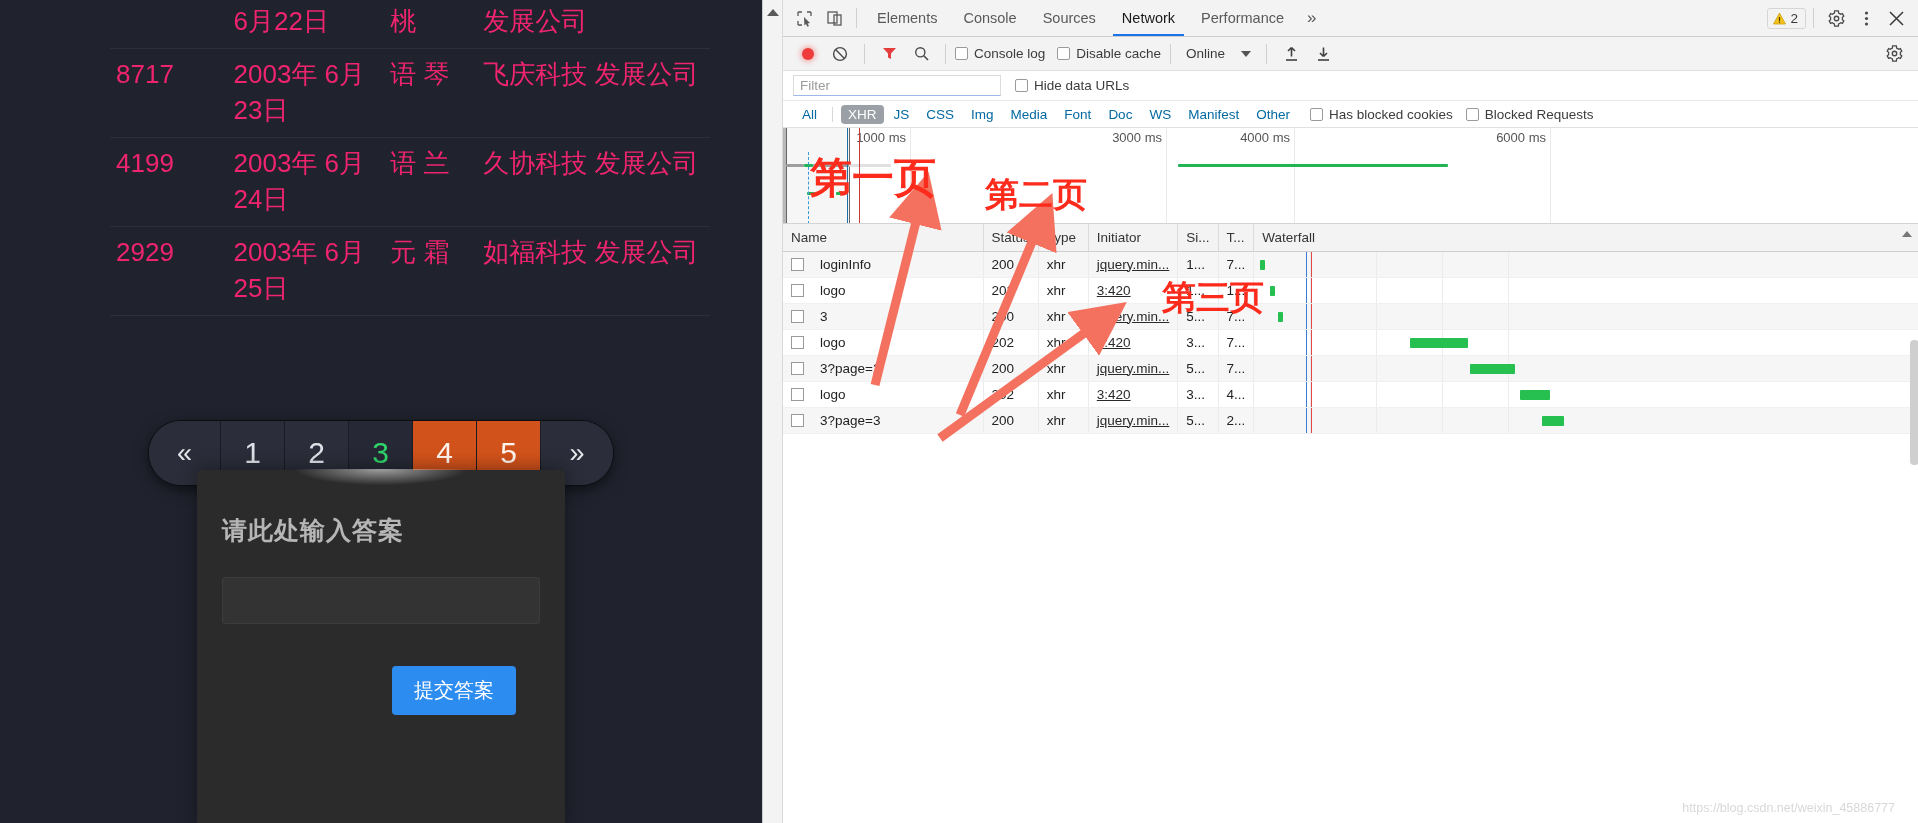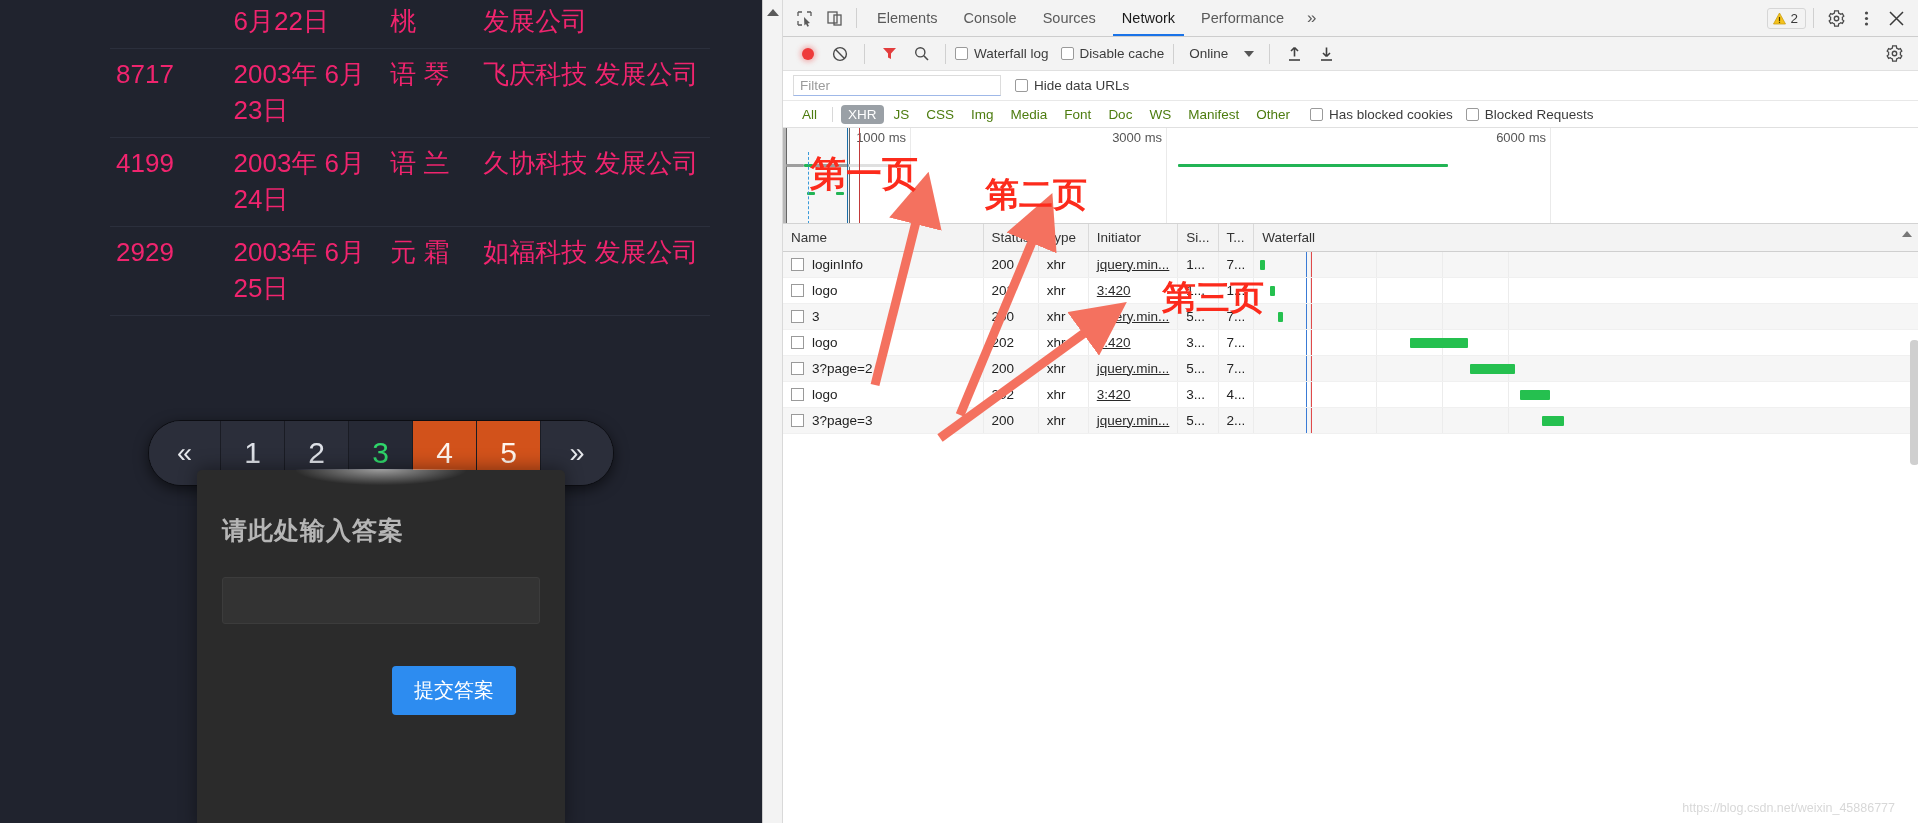--- a/index.html
+++ b/index.html
@@ -177,21 +177,21 @@
     font-family:"Liberation Sans", sans-serif;
   }
   .filter-input::placeholder { color:#9b9b9b; }
 
   
   .typerow {
     display:flex; align-items:center; height:27px; gap:3px;
     border-bottom:1px solid #e0e0e0; background:#fff; padding-left:12px;
   }
   .chip {
-    font-size:13.5px; color:#4d7c0f; padding:2px 7px; border-radius:4px; cursor:pointer; white-space:nowrap;
+    font-size:13.5px; color:#0369a1; padding:2px 7px; border-radius:4px; cursor:pointer; white-space:nowrap;
   }
   .chip.sel { background:#9aa0a6; color:#fff; }
   .typesep { width:1px;height:15px;background:#d8d8d8;margin:0 5px; }
   .typerow .chk-label { margin-left:10px; }
 
   
   .overview {
     position:relative; height:96px; background:#fff; border-bottom:1px solid #d3d3d3;
     overflow:hidden;
   }
@@ -218,21 +218,21 @@
     border-right:1px solid #dadada; border-bottom:1px solid #cfcfcf;
     white-space:nowrap; position:relative; cursor:pointer;
   }
   .reqtable tbody td {
     height:26px; font-size:13.5px; color:#222; padding:0 8px;
     border-right:1px solid #ececec; border-bottom:1px solid #f0f0f0;
     white-space:nowrap; overflow:hidden;
   }
   .reqtable tbody tr:nth-child(odd) td { background:#f6f6f6; }
   .reqtable tbody tr:nth-child(even) td { background:#fff; }
-  .namecell { display:flex; align-items:center; gap:8px; }
+  .namecell { display:flex; align-items:center; gap:16px; }
   .row-chk { width:13px;height:13px;border:1px solid #9a9a9a;background:#fff;flex:none; }
   .link { color:#2a2a2a; text-decoration:underline; cursor:pointer; }
   .sort-arrow { position:absolute; right:6px; top:7px; width:0;height:0;
     border-left:5px solid transparent;border-right:5px solid transparent;border-bottom:6px solid #777;}
   .wf-cell { position:relative; padding:0 !important; }
   .wf-bar { position:absolute; top:8px; height:10px; background:#25c04f; border-radius:1px; }
   .wf-grid { position:absolute; top:0; bottom:0; width:1px; background:#ececec; }
   .wf-red { position:absolute; top:0; bottom:0; width:1px; background:#e04a4a; }
   .wf-blue { position:absolute; top:0; bottom:0; width:1px; background:#3a7bd5; }
 
@@ -394,21 +394,21 @@
         </div>
         <div class="icon-btn">
           <svg width="15" height="15" viewBox="0 0 15 15">
             <circle cx="6.3" cy="6.3" r="4.6" fill="none" stroke="#4a4a4a" stroke-width="1.4"></circle>
             <path d="M9.8 9.8L14 14" stroke="#4a4a4a" stroke-width="1.6"></path>
           </svg>
         </div>
         <div class="vsep"></div>
         <label class="chk-label">
           <span class="chk"></span>
-          <span>Waterfall log</span>
+          <span>Console log</span>
         </label>
         <label class="chk-label" style="margin-left:10px">
           <span class="chk"></span>
           <span>Disable cache</span>
         </label>
         <div class="vsep"></div>
         <div class="throttle">
           <span>Online</span>
           <span class="tri-down"></span>
         </div>
@@ -468,20 +468,23 @@
 
       <div class="overview">
         <div class="ov-left-bar"></div>
 
         <div class="ov-tick" style="left:0px;   width:128px">
           <span>1000 ms</span>
         </div>
         <div class="ov-tick" style="left:256px; width:128px">
           <span>3000 ms</span>
         </div>
+        <div class="ov-tick" style="left:384px; width:128px">
+          <span>4000 ms</span>
+        </div>
         <div class="ov-tick" style="left:640px; width:128px">
           <span>6000 ms</span>
         </div>
 
         <div class="ov-window" style="left:3px; width:64px;"></div>
 
         <div class="net-bar" style="left:3px;  top:36px; width:18px; background:#9e9e9e;"></div>
         <div class="net-bar" style="left:21px; top:36px; width:9px;  background:#22b455;"></div>
         <div class="net-bar" style="left:30px; top:36px; width:36px; background:#9e9e9e;"></div>
         <div class="net-bar" style="left:66px; top:36px; width:42px; background:#e0e0e0;"></div>
@@ -677,17 +680,17 @@
     <defs>
       <marker id="ah" markerWidth="6" markerHeight="6" refX="3" refY="3" orient="auto">
         <path d="M0 0 L6 3 L0 6 z" fill="#f4715f"></path>
       </marker>
     </defs>
     <line x1="875" y1="385" x2="922" y2="198" stroke="#f4715f" stroke-width="9" marker-end="url(#ah)"></line>
     <line x1="960" y1="415" x2="1042" y2="218" stroke="#f4715f" stroke-width="9" marker-end="url(#ah)"></line>
     <line x1="940" y1="438" x2="1105" y2="318" stroke="#f4715f" stroke-width="9" marker-end="url(#ah)"></line>
   </svg>
 
-  <div class="anno" style="left:810px; top:150px; font-size:36px;">第一页</div>
+  <div class="anno" style="left:810px; top:150px; font-size:42px;">第一页</div>
   <div class="anno" style="left:985px; top:172px; font-size:34px;">第二页</div>
   <div class="anno" style="left:1162px; top:275px; font-size:34px;">第三页</div>
 
 </div>
 
 </body></html>

